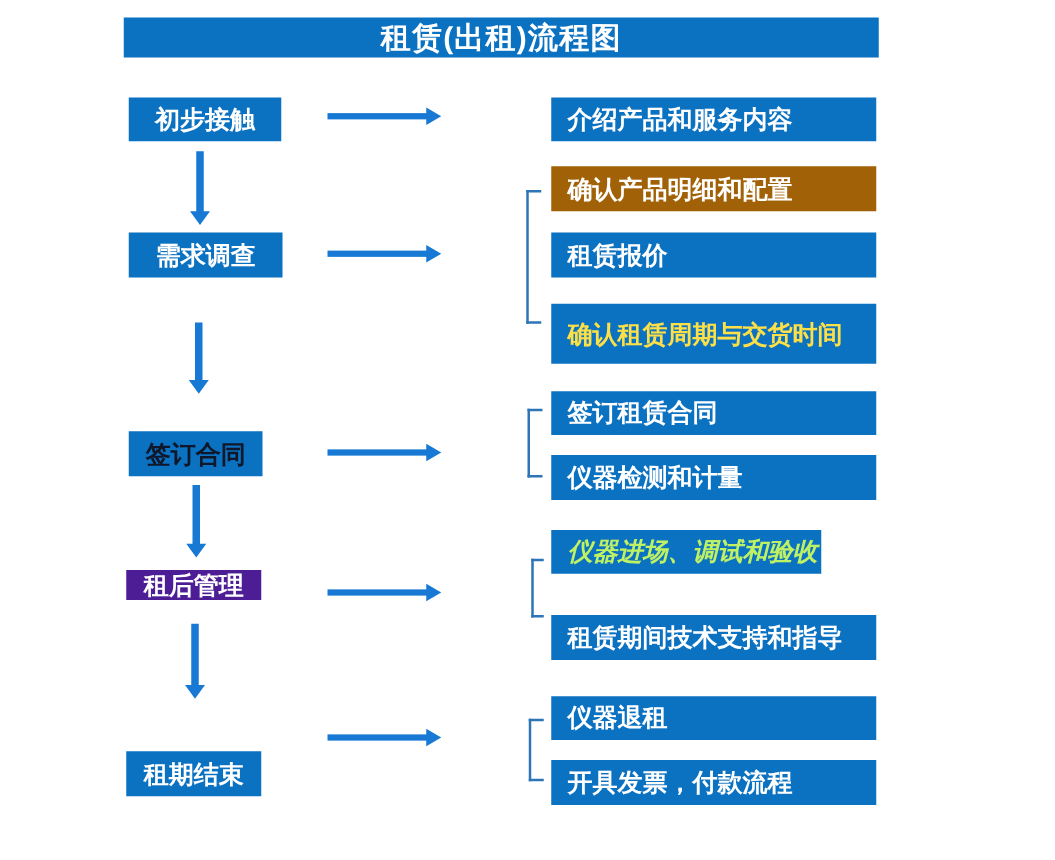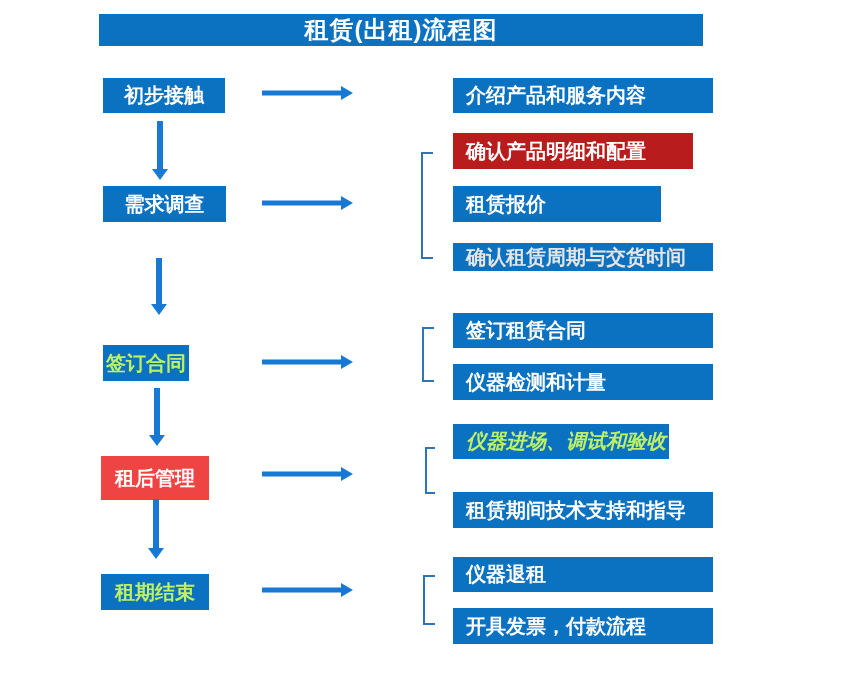--- a/index.html
+++ b/index.html
@@ -29,21 +29,21 @@
     position: absolute;
     display: flex;
     align-items: center;
     color: #ffffff;
     font-weight: bold;
     font-size: 20px;
     box-sizing: border-box;
     white-space: nowrap;
   }
   .box.step { justify-content: center; }
-  .box.detail { justify-content: flex-start; padding-left: 13px; margin-left: 12px; }
+  .box.detail { justify-content: flex-start; padding-left: 13px; }
   .varrow { position: absolute; }
   .varrow .shaft {
     position: absolute;
     left: 50%;
     transform: translateX(-50%);
     top: 0;
     width: 6px;
   }
   .varrow .head {
     position: absolute;
@@ -87,39 +87,39 @@
   <div class="title-bar" id="title-bar" style="left: 99px; top: 14px; width: 604px; height: 32px; background: rgb(11, 113, 193);">
     <span>租赁(出租)流程图</span>
   </div>
   <div id="nodes">
       <div class="box step" style="left: 103px; top: 78px; width: 122px; height: 35px; background: rgb(11, 113, 193); color: rgb(255, 255, 255);">
         <span>初步接触</span>
       </div>
       <div class="box step" style="left: 103px; top: 186px; width: 123px; height: 36px; background: rgb(11, 113, 193); color: #ffffff;">
         <span>需求调查</span>
       </div>
-      <div class="box step" style="left: 103px; top: 345px; width: 86px; height: 36px; background: rgb(11, 113, 193); color: #bef264;">
+      <div class="box step" style="left: 103px; top: 345px; width: 107px; height: 36px; background: rgb(11, 113, 193); color: #0f172a;">
         <span>签订合同</span>
       </div>
-      <div class="box step" style="left: 101px; top: 456px; width: 108px; height: 44px; background: #ef4444; color: rgb(255, 255, 255);">
+      <div class="box step" style="left: 101px; top: 456px; width: 108px; height: 24px; background: #4c1d95; color: rgb(255, 255, 255);">
         <span>租后管理</span>
       </div>
-      <div class="box step" style="left: 101px; top: 574px; width: 108px; height: 36px; background: rgb(11, 113, 193); color: #bef264;">
+      <div class="box step" style="left: 101px; top: 601px; width: 108px; height: 36px; background: rgb(11, 113, 193); color: #ffffff;">
         <span>租期结束</span>
       </div>
       <div class="box detail" style="left: 441px; top: 78px; width: 260px; height: 35px; background: rgb(11, 113, 193); color: rgb(255, 255, 255);">
         <span>介绍产品和服务内容</span>
       </div>
-      <div class="box detail" style="left: 441px; top: 133px; width: 240px; height: 36px; background: #b91c1c; color: rgb(255, 255, 255);">
+      <div class="box detail" style="left: 441px; top: 133px; width: 260px; height: 36px; background: #a16207; color: rgb(255, 255, 255);">
         <span>确认产品明细和配置</span>
       </div>
-      <div class="box detail" style="left: 441px; top: 186px; width: 208px; height: 36px; background: rgb(11, 113, 193); color: rgb(255, 255, 255);">
+      <div class="box detail" style="left: 441px; top: 186px; width: 260px; height: 36px; background: rgb(11, 113, 193); color: rgb(255, 255, 255);">
         <span>租赁报价</span>
       </div>
-      <div class="box detail" style="left: 441px; top: 243px; width: 260px; height: 28px; background: rgb(11, 113, 193); color: #e5e5e5;">
+      <div class="box detail" style="left: 441px; top: 243px; width: 260px; height: 48px; background: rgb(11, 113, 193); color: #fde047;">
         <span>确认租赁周期与交货时间</span>
       </div>
       <div class="box detail" style="left: 441px; top: 313px; width: 260px; height: 35px; background: rgb(11, 113, 193); color: rgb(255, 255, 255);">
         <span>签订租赁合同</span>
       </div>
       <div class="box detail" style="left: 441px; top: 364px; width: 260px; height: 36px; background: rgb(11, 113, 193); color: rgb(255, 255, 255);">
         <span>仪器检测和计量</span>
       </div>
       <div class="box detail" style="left: 441px; top: 424px; width: 216px; height: 35px; background: rgb(11, 113, 193); color: #bef264; font-style: italic;">
         <span>仪器进场、调试和验收</span>

